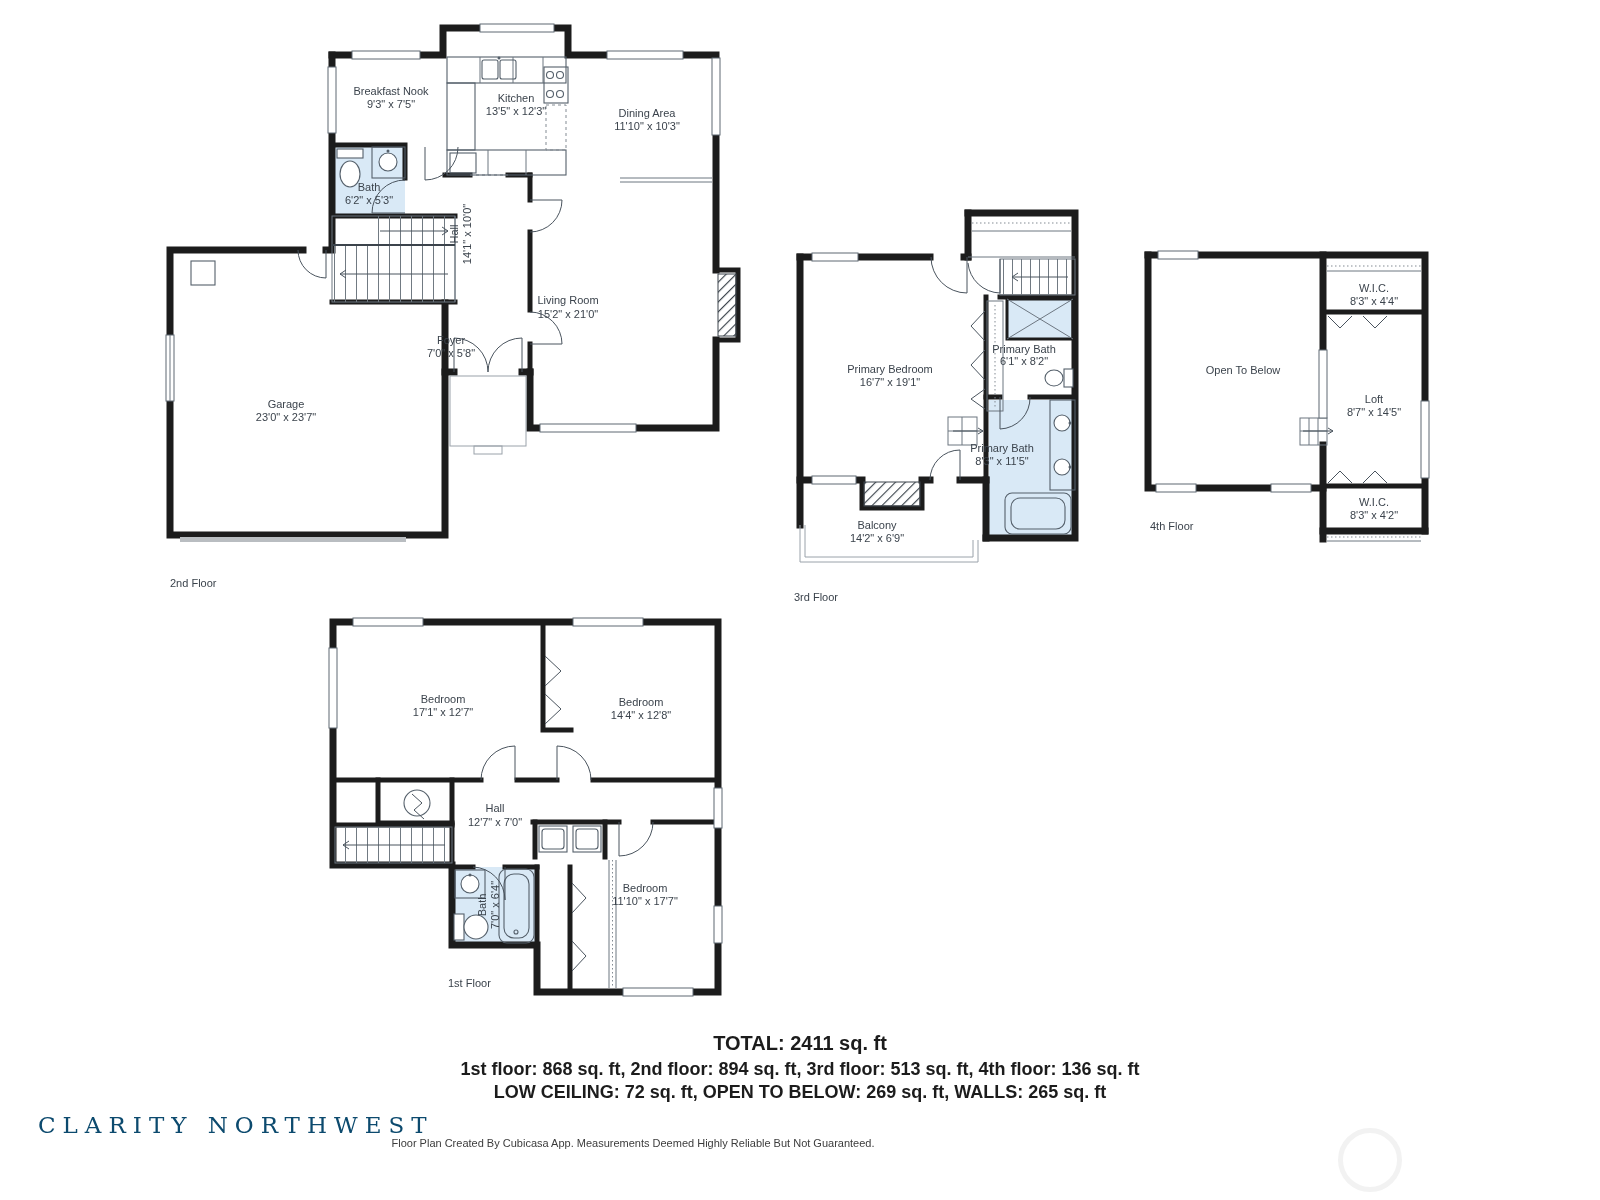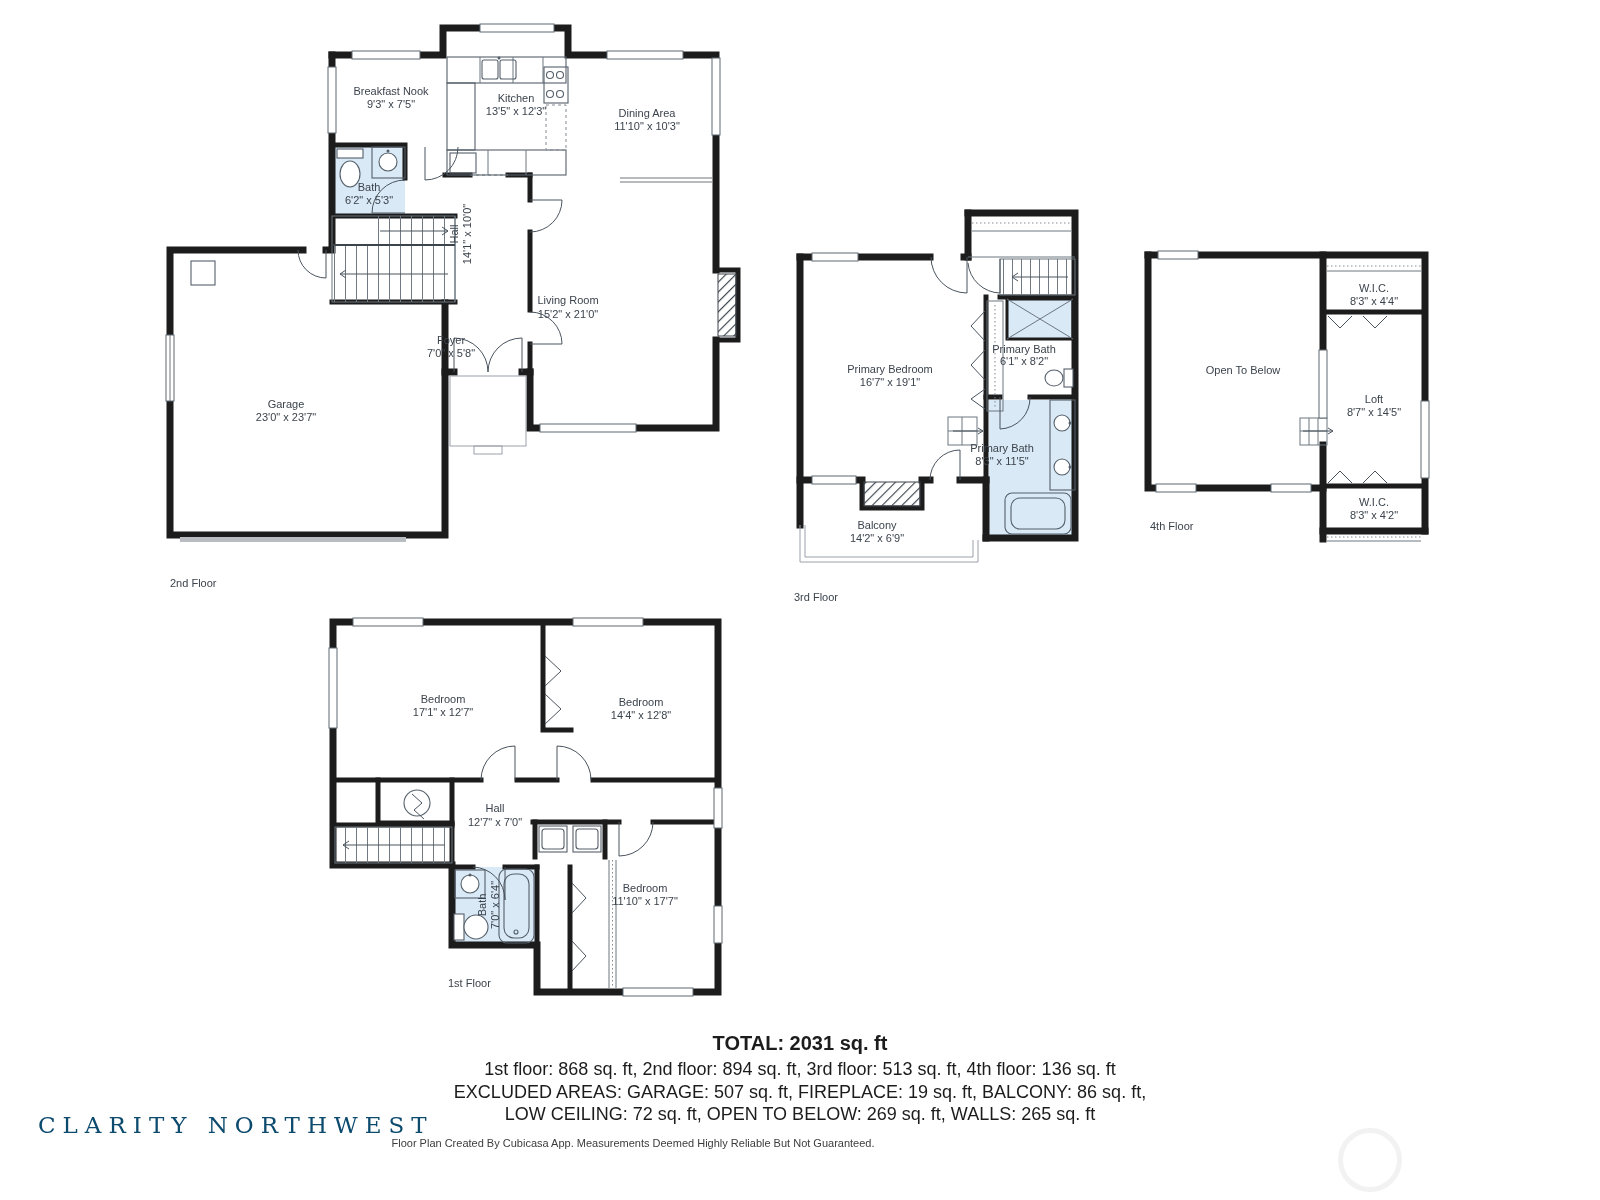--- a/index.html
+++ b/index.html
@@ -18,21 +18,21 @@
   .win{fill:#ffffff;stroke:#5e6972;stroke-width:1}
   .door{stroke:#4a545e;stroke-width:1;fill:none}
   .dash{stroke:#838b93;stroke-width:1;fill:none;stroke-dasharray:3 3}
   .dots{stroke:#838b93;stroke-width:1;fill:none;stroke-dasharray:1.5 2.5}
   .arrow{stroke:#4a545e;stroke-width:1;fill:none}
   text.rl{font-family:"Liberation Sans",sans-serif;font-size:11px;fill:#3b434c;text-anchor:middle}
   text.fl{font-family:"Liberation Sans",sans-serif;font-size:11px;fill:#3b434c;text-anchor:start}
   
   .summary{position:absolute;left:0;width:1600px;top:1032px;text-align:center;color:#1c1c1c;}
   .summary .total{font-size:20px;font-weight:bold;margin:0 0 3px 0;}
-  .summary .line{font-size:18px;line-height:22.5px;margin:0;}
+  .summary .line{font-size:18px;line-height:22.5px;margin:0;font-weight:bold;}
   .disclaimer{position:absolute;left:0;width:1266px;top:1137px;text-align:center;
               font-size:11px;color:#3c3c3c;}
   .brand{position:absolute;left:38px;top:1112px;font-family:"DejaVu Serif","Liberation Serif",serif;
          font-size:23px;letter-spacing:7px;color:#0c4a6e;white-space:nowrap;}
   .watermark{position:absolute;left:1338px;top:1128px;width:54px;height:54px;
              border:5px solid #f2f2f2;border-radius:50%;}
 </style>
 </head>
 <body>
 
@@ -414,23 +414,22 @@
     <g transform="translate(167,307) rotate(-90)">
       <text class="rl" y="-4">Bath</text>
       <text class="rl" y="9">7'0" x 6'4"</text>
     </g>
     <text class="rl" x="322" y="294">Bedroom</text>
     <text class="rl" x="322" y="307">11'10" x 17'7"</text>
     <text class="fl" x="125" y="389">1st Floor</text>
   </svg>
 
   <div class="summary">
-    <p class="total">TOTAL: 2031 sq. ft</p>
+    <p class="total">TOTAL: 2411 sq. ft</p>
     <p class="line">1st floor: 868 sq. ft, 2nd floor: 894 sq. ft, 3rd floor: 513 sq. ft, 4th floor: 136 sq. ft</p>
-    <p class="line">EXCLUDED AREAS: GARAGE: 507 sq. ft, FIREPLACE: 19 sq. ft, BALCONY: 86 sq. ft,</p>
     <p class="line">LOW CEILING: 72 sq. ft, OPEN TO BELOW: 269 sq. ft, WALLS: 265 sq. ft</p>
   </div>
 
   <div class="disclaimer">Floor Plan Created By Cubicasa App. Measurements Deemed Highly Reliable But Not Guaranteed.</div>
 
   <div class="brand">CLARITY NORTHWEST</div>
 
   <div class="watermark"></div>
 
 </div>

